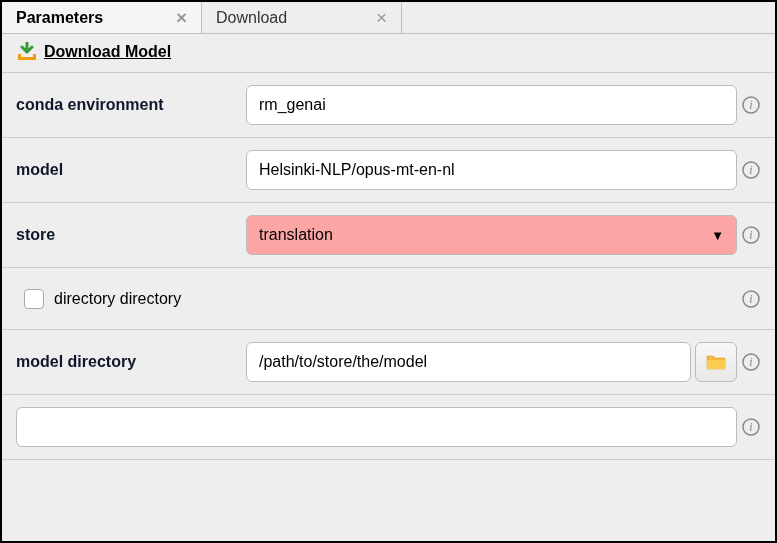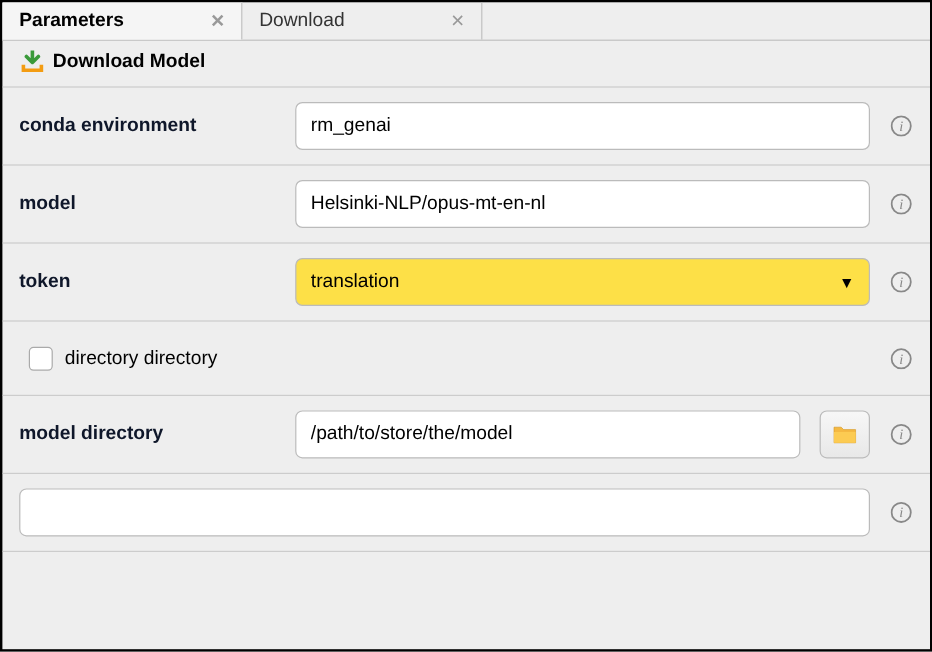--- a/index.html
+++ b/index.html
@@ -52,20 +52,21 @@
       border-bottom: 1px solid #ccc;
       gap: 6px;
     }
     .download-icon svg {
       display: block;
     }
     .subheader-title {
       font-weight: 700;
       font-size: 16px;
       color: #000;
+      text-decoration: underline;
     }
     .form {
       display: flex;
       flex-direction: column;
     }
     .row {
       display: flex;
       align-items: center;
       padding: 12px 14px;
       border-bottom: 1px solid #ccc;
@@ -77,39 +78,39 @@
       color: #0f172a;
       flex-shrink: 0;
     }
     .label.bold {
       font-weight: 700;
     }
     .field-wrap {
       flex: 1;
       display: flex;
       align-items: center;
-      gap: 16px;
+      gap: 4px;
     }
     .text-input {
       flex: 1;
       height: 40px;
       border: 1px solid #bbb;
       border-radius: 6px;
       padding: 0 12px;
       font-size: 16px;
       background: #fff;
       color: #000;
       outline: none;
     }
     .select {
       flex: 1;
       height: 40px;
       border: 1px solid #bbb;
       border-radius: 6px;
-      background: #fde047;
+      background: #fca5a5;
       padding: 2px 12px;
       font-size: 16px;
       display: flex;
       align-items: center;
       justify-content: space-between;
       cursor: pointer;
     }
     .select-caret {
       color: #000;
       font-size: 13px;
@@ -203,21 +204,21 @@
       <span class="info-icon">
         <svg width="18" height="18" viewBox="0 0 18 18">
             <circle cx="9" cy="9" r="8" fill="none" stroke="#888" stroke-width="1.5"></circle>
             <text x="9" y="13" text-anchor="middle" font-size="12" font-style="italic" font-family="serif" fill="#888">i</text>
           </svg>
       </span>
     </div>
   </div>
 
   <div class="row">
-    <div class="label bold">token</div>
+    <div class="label bold">store</div>
     <div class="field-wrap">
       <div class="select">
         <span>translation</span>
         <span class="select-caret">▼</span>
       </div>
       <span class="info-icon">
         <svg width="18" height="18" viewBox="0 0 18 18">
             <circle cx="9" cy="9" r="8" fill="none" stroke="#888" stroke-width="1.5"></circle>
             <text x="9" y="13" text-anchor="middle" font-size="12" font-style="italic" font-family="serif" fill="#888">i</text>
           </svg>

